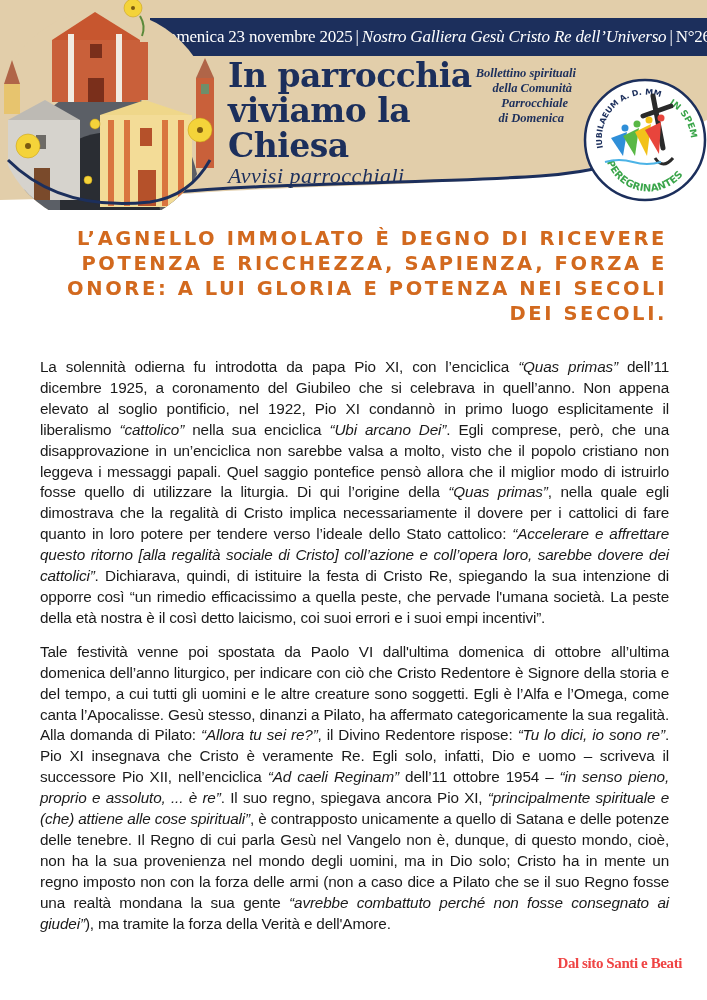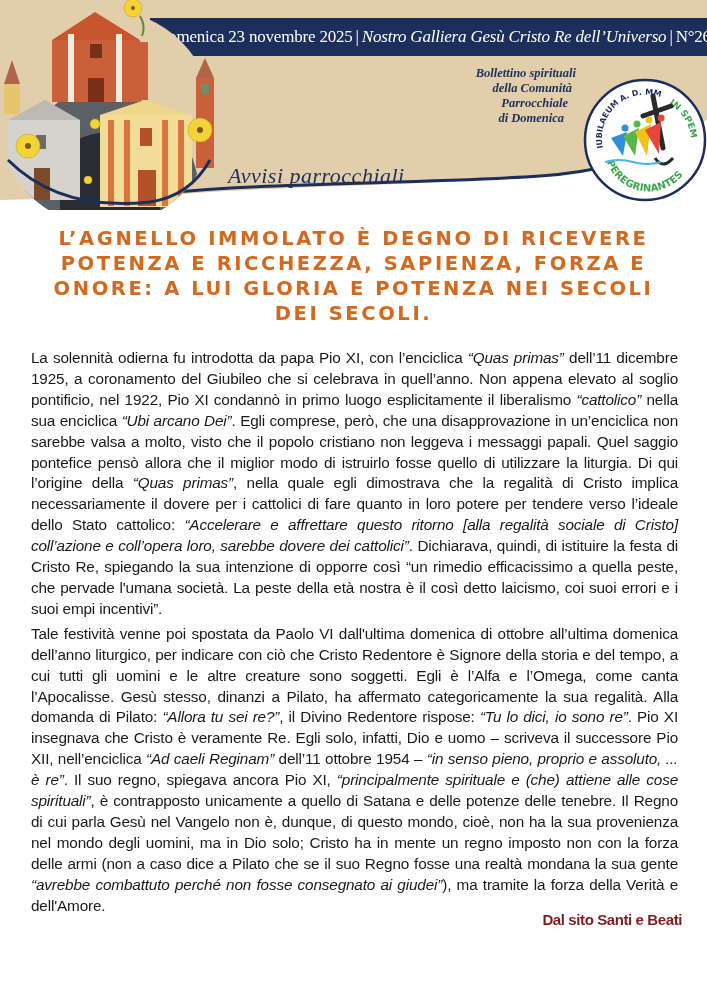--- a/index.html
+++ b/index.html
@@ -17,23 +17,23 @@
   .subtitle { position:absolute; left:228px; top:163px; color:#1c2f5c; font-family:"Liberation Serif", serif; font-style:italic; font-size:22px; letter-spacing:0.5px; }
   .bollettino { position:absolute; left:452px; top:66px; width:124px; text-align:right; color:#1c2f5c; font-family:"Liberation Serif", serif; font-style:italic; font-weight:bold; font-size:12.5px; line-height:15px; }
   .bollettino div { white-space:nowrap; }
 
   .illustration { position:absolute; left:0; top:0; width:225px; height:210px; }
   .jubilee { position:absolute; left:583px; top:78px; width:124px; height:124px; }
 
   
   .headline { position:absolute; left:40px; top:226px; width:627px; text-align:center; color:#d2691e; font-family:"DejaVu Sans", sans-serif; font-weight:bold; font-size:19.5px; line-height:25px; letter-spacing:2.6px; text-transform:uppercase; }
   .body-text { position:absolute; left:27px; top:344px; width:655px; color:#1a1a1a; font-family:"Liberation Sans", sans-serif; font-size:15.3px; line-height:20.9px; text-align:justify; letter-spacing:-0.15px; }
-  .body-text p { margin:4px; }
+  .body-text p { margin:13px; }
   .body-text em { font-style:italic; }
-  .source { position:absolute; right:25px; top:911px; color:#7f1d1d; font-family:Liberation Sans, sans-serif; font-weight:bold; font-size:15px; letter-spacing:-0.4px; }
+  .source { position:absolute; right:25px; top:955px; color:#ef4444; font-family:Liberation Serif, serif; font-weight:bold; font-size:15px; letter-spacing:-0.4px; }
 </style>
 </head>
 <body>
 
 <div class="header">
   <svg class="header-bg" viewBox="0 0 707 210" width="707" height="210">
     <path d="M0,0 H707 V120 C640,150 600,172 540,176 C420,186 260,186 160,196 L0,200 Z" fill="#e2ceaa"></path>
     <path d="M165,193 C280,182 420,184 540,176 C600,172 630,160 660,148" fill="none" stroke="#1c2f5c" stroke-width="3"></path>
   </svg>
 
@@ -92,20 +92,25 @@
         <circle cx="88" cy="180" r="4"></circle>
     </g>
     <g fill="#7a5a10">
         <circle cx="133" cy="8" r="2"></circle>
         <circle cx="28" cy="146" r="3"></circle>
         <circle cx="200" cy="130" r="3"></circle>
       </g>
     <path d="M140,16 Q146,26 142,36" stroke="#5b8a3a" stroke-width="2" fill="none"></path>
   </svg>
 
+  <div class="title-block">
+    <div>In parrocchia</div>
+    <div>viviamo la</div>
+    <div>Chiesa</div>
+  </div>
   <div class="subtitle">Avvisi parrocchiali</div>
 
   <div class="bollettino">
     <div>Bollettino spirituali</div>
     <div style="padding-right:4px">della Comunità</div>
     <div style="padding-right:8px">Parrocchiale</div>
     <div style="padding-right:12px">di Domenica</div>
   </div>
 
   <svg class="jubilee" viewBox="0 0 124 124">
@@ -127,20 +132,20 @@
     <path d="M52,54 L68,46 L64,78 Z" fill="#f2c21a"></path>
     <path d="M62,52 L78,44 L76,76 Z" fill="#e8453c"></path>
     <circle cx="42" cy="50" r="3.5" fill="#2f8fd8"></circle>
       <circle cx="54" cy="46" r="3.5" fill="#59b845"></circle>
       <circle cx="66" cy="42" r="3.5" fill="#f2c21a"></circle>
       <circle cx="78" cy="40" r="3.5" fill="#e8453c"></circle>
     <path d="M22,84 Q36,80 50,84 T78,84" stroke="#4cb3e6" stroke-width="2" fill="none"></path>
   </svg>
 </div>
 
-<h1 class="headline" style="margin:0;">L’agnello immolato è degno di ricevere potenza e ricchezza, sapienza, forza e onore: a lui gloria e potenza nei secoli dei secoli.</h1>
+<h1 class="headline" style="margin:0;text-align:right;">L’agnello immolato è degno di ricevere potenza e ricchezza, sapienza, forza e onore: a lui gloria e potenza nei secoli dei secoli.</h1>
 
 <div class="body-text">
   <p><span>La solennità odierna fu introdotta da papa Pio XI, con l’enciclica </span><em>“Quas primas”</em><span> dell’11 dicembre 1925, a coronamento del Giubileo che si celebrava in quell’anno. Non appena elevato al soglio pontificio, nel 1922, Pio XI condannò in primo luogo esplicitamente il liberalismo </span><em>“cattolico”</em><span> nella sua enciclica </span><em>“Ubi arcano Dei”</em><span>. Egli comprese, però, che una disapprovazione in un’enciclica non sarebbe valsa a molto, visto che il popolo cristiano non leggeva i messaggi papali. Quel saggio pontefice pensò allora che il miglior modo di istruirlo fosse quello di utilizzare la liturgia. Di qui l’origine della </span><em>“Quas primas”</em><span>, nella quale egli dimostrava che la regalità di Cristo implica necessariamente il dovere per i cattolici di fare quanto in loro potere per tendere verso l’ideale dello Stato cattolico: </span><em>“Accelerare e affrettare questo ritorno [alla regalità sociale di Cristo] coll’azione e coll’opera loro, sarebbe dovere dei cattolici”</em><span>. Dichiarava, quindi, di istituire la festa di Cristo Re, spiegando la sua intenzione di opporre così “un rimedio efficacissimo a quella peste, che pervade l'umana società. La peste della età nostra è il così detto laicismo, coi suoi errori e i suoi empi incentivi”.</span></p>
   <p><span>Tale festività venne poi spostata da Paolo VI dall'ultima domenica di ottobre all’ultima domenica dell’anno liturgico, per indicare con ciò che Cristo Redentore è Signore della storia e del tempo, a cui tutti gli uomini e le altre creature sono soggetti. Egli è l’Alfa e l’Omega, come canta l’Apocalisse. Gesù stesso, dinanzi a Pilato, ha affermato categoricamente la sua regalità. Alla domanda di Pilato: </span><em>“Allora tu sei re?”</em><span>, il Divino Redentore rispose: </span><em>“Tu lo dici, io sono re”</em><span>. Pio XI insegnava che Cristo è veramente Re. Egli solo, infatti, Dio e uomo – scriveva il successore Pio XII, nell’enciclica </span><em>“Ad caeli Reginam”</em><span> dell’11 ottobre 1954 – </span><em>“in senso pieno, proprio e assoluto, ... è re”</em><span>. Il suo regno, spiegava ancora Pio XI, </span><em>“principalmente spirituale e (che) attiene alle cose spirituali”</em><span>, è contrapposto unicamente a quello di Satana e delle potenze delle tenebre. Il Regno di cui parla Gesù nel Vangelo non è, dunque, di questo mondo, cioè, non ha la sua provenienza nel mondo degli uomini, ma in Dio solo; Cristo ha in mente un regno imposto non con la forza delle armi (non a caso dice a Pilato che se il suo Regno fosse una realtà mondana la sua gente </span><em>“avrebbe combattuto perché non fosse consegnato ai giudei”</em><span>), ma tramite la forza della Verità e dell'Amore.</span></p>
 </div>
 
 <div class="source">Dal sito Santi e Beati</div>
 
 </body></html>

